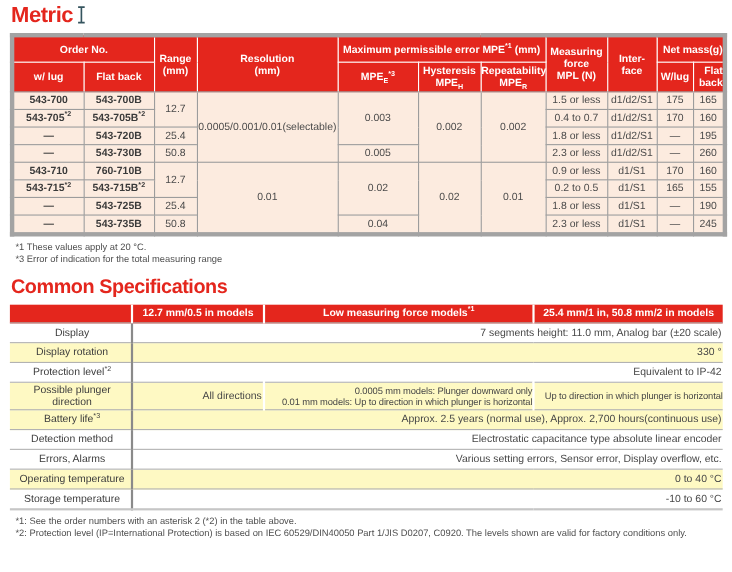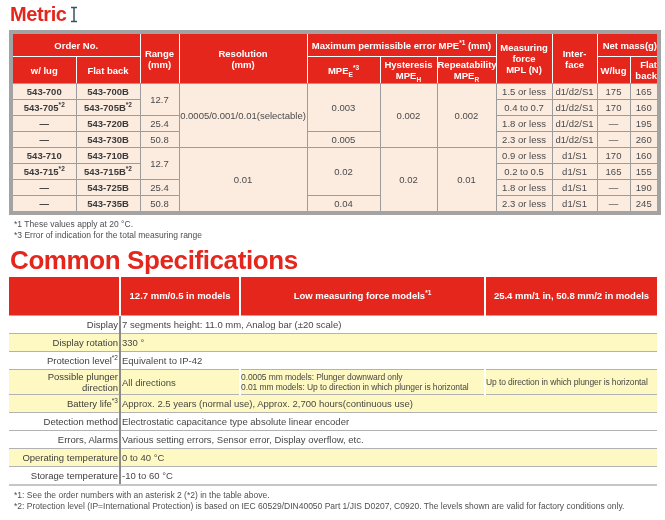--- a/index.html
+++ b/index.html
@@ -9,21 +9,21 @@
     -webkit-font-smoothing:antialiased;
   }
   .page{padding:3px 8px 0 9px;}
 
   
   h1.sec-title{
     display:inline-block;color:#e4261d;font-size:20px;line-height:23px;
     margin:0 0 4px 1px;letter-spacing:-0.4px;font-weight:bold;
   }
   h2.sec-title{
-    color:#e4261d;font-size:26px;line-height:25px;margin:8px 0 4px 1px;
+    color:#e4261d;font-size:18px;line-height:25px;margin:8px 0 4px 1px;
     letter-spacing:-0.4px;font-weight:bold;
   }
   .ibeam{display:inline-block;vertical-align:-2px;margin-left:2px;}
 
   
   table.metric{
     border-collapse:collapse;table-layout:fixed;width:648px;
     font-size:9.5px;border:4px solid #a3a3a3;
   }
   .metric th{
@@ -47,35 +47,35 @@
   
   .notes{font-size:8.5px;color:#4f4f4f;line-height:10.5px;margin:4px 0 0 5px;}
   .notes div{white-space:nowrap;}
 
   
   table.common{
     border-collapse:collapse;table-layout:fixed;width:648px;font-size:9.5px;
   }
   .common th{
     background:#e4261d;color:#ffffff;font-weight:bold;text-align:center;
-    padding:13px 0;font-size:9.5px;line-height:12px;
+    padding:2px 0;font-size:9.5px;line-height:12px;
     border-left:2px solid #ffffff;border-right:2px solid #ffffff;
     border-bottom:1px solid #ababab;
   }
   .common th:first-child{border-left:none;}
   .common th:last-child{border-right:none;}
   .common td{
     border-top:1px solid #b2b2b2;height:15px;vertical-align:middle;
     color:#474747;line-height:11px;
   }
   .common tr:last-child td{border-bottom:2px solid #c6c6c6;}
   .common td.lbl{
-    padding-left:4px;text-align:right;border-right:2px solid #8a8a8a;color:#3d3d3d;margin-left:19px;
-  }
-  .common td.val{text-align:left;}
+    padding-left:4px;text-align:center;border-right:2px solid #8a8a8a;color:#3d3d3d;margin-left:19px;
+  }
+  .common td.val{text-align:right;}
   .common tr.shade td{background:#fef9c3;}
   .common td.vsep{border-left:2px solid #ffffff;}
   .common td.small{font-size:8.5px;letter-spacing:-0.1px;line-height:10.5px;padding:1px 0;}
 </style>
 </head>
 <body>
 
 <div class="page">
 
   <div>
@@ -154,21 +154,21 @@
         <td class="ord">543-730B</td>
         <td>50.8</td>
         <td>0.005</td>
         <td>2.3 or less</td>
         <td>d1/d2/S1</td>
         <td>—</td>
         <td>260</td>
       </tr>
       <tr>
         <td class="ord">543-710</td>
-        <td class="ord">543-710B</td>
+        <td class="ord">760-710B</td>
         <td rowspan="2">12.7</td>
         <td rowspan="4">0.01</td>
         <td rowspan="3">0.02</td>
         <td rowspan="4">0.02</td>
         <td rowspan="4">0.01</td>
         <td>0.9 or less</td>
         <td>d1/S1</td>
         <td>170</td>
         <td>160</td>
       </tr>

